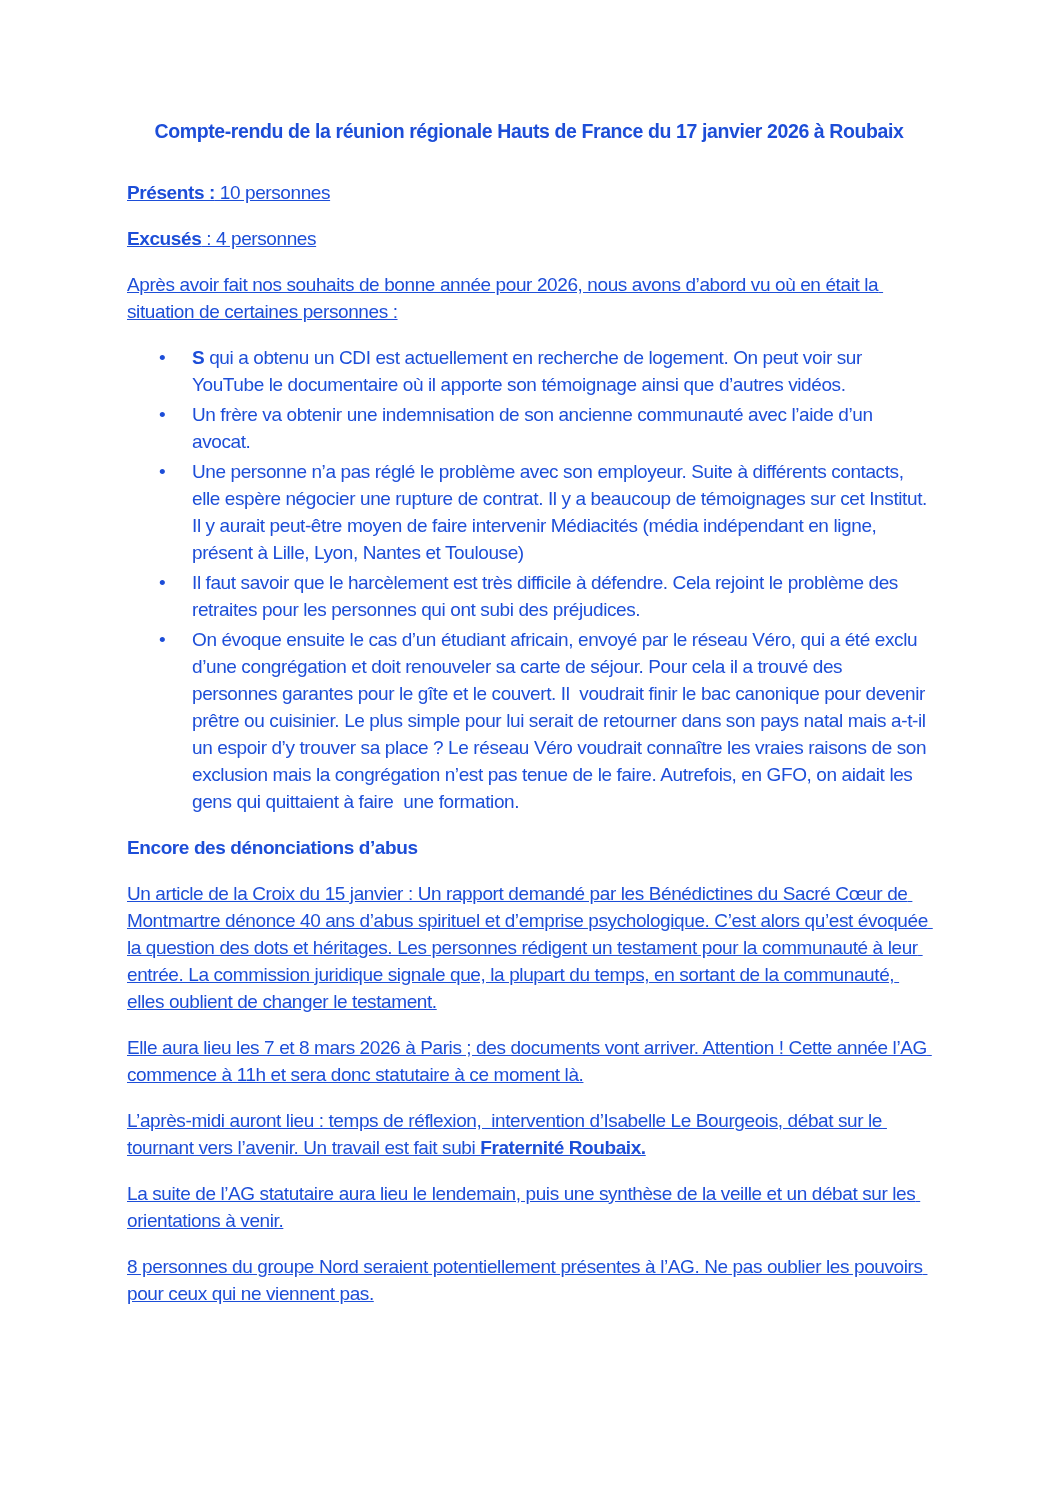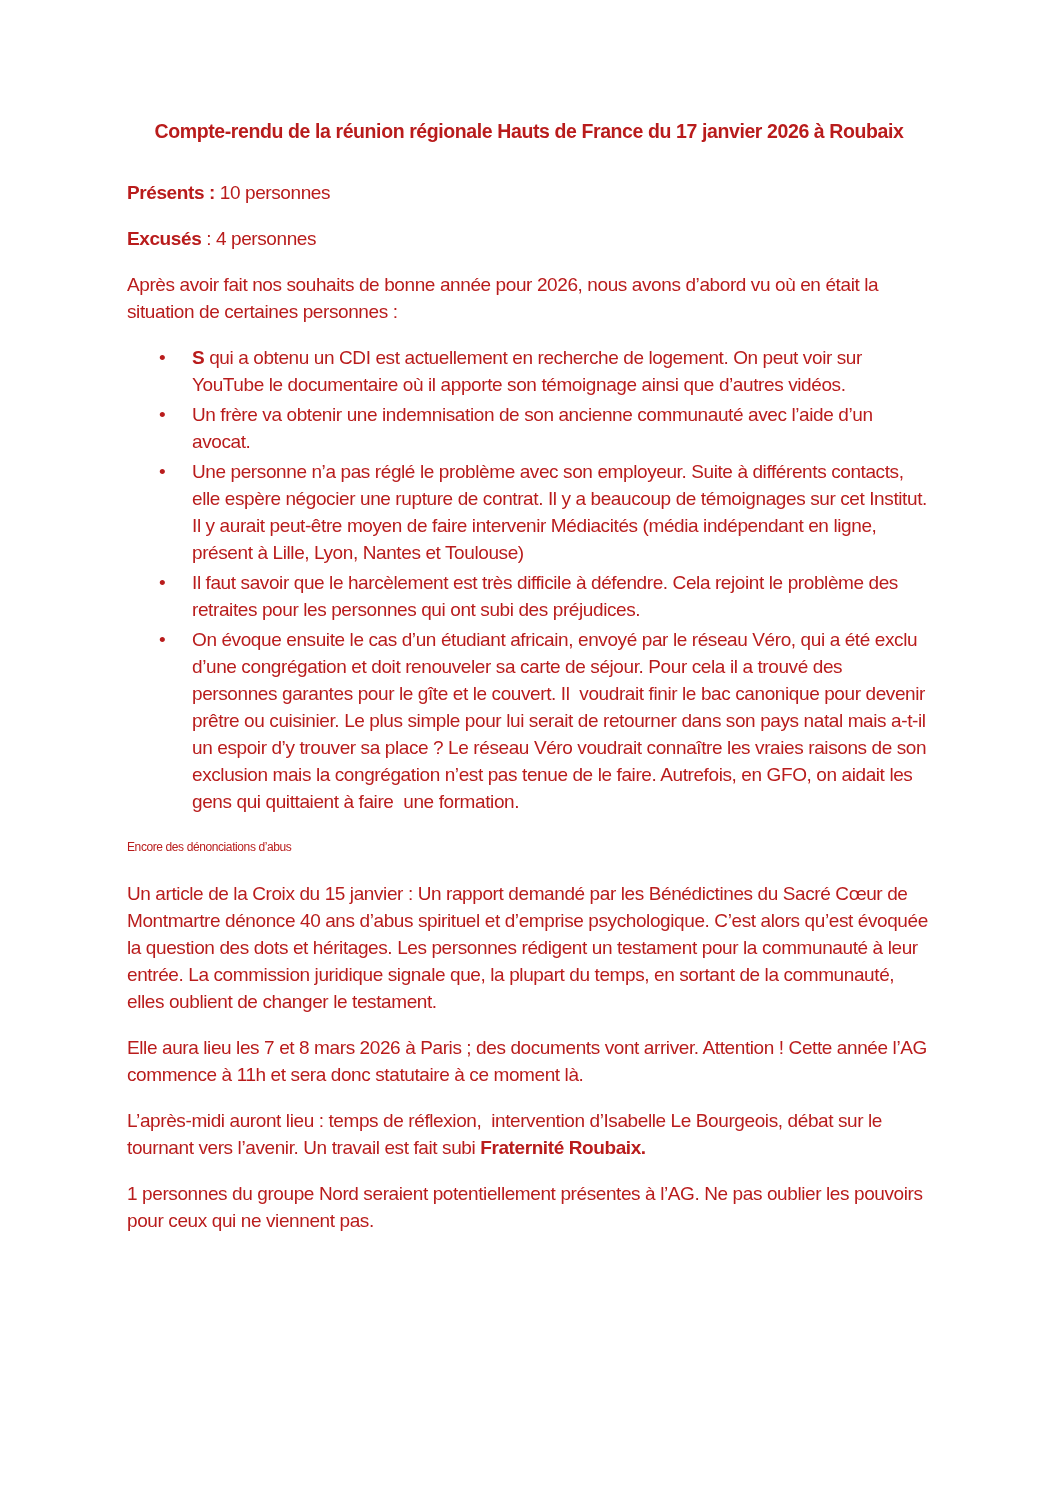--- a/index.html
+++ b/index.html
@@ -14,38 +14,39 @@
   }
   .page {
     box-sizing: border-box;
     width: 1058px;
     height: 1431px;
     padding: 118px 127px 40px 127px;
     font-family: "Liberation Sans", sans-serif;
     font-size: 19px;
     line-height: 27px;
     letter-spacing: -0.4px;
-    color: #b91c1c;
+    color: #1d4ed8;
     background: #ffffff;
   }
   .doc-title {
     font-size: 19.5px;
     font-weight: bold;
     text-align: center;
     white-space: nowrap;
     margin: 0 0 34px 0;
     line-height: 27px;
   }
   .para {
     margin: 4px 0 19px 0;
     white-space: pre-wrap;
+    text-decoration: underline;
   }
   .section-heading {
-    font-size: 12px;
-    font-weight: normal;
+    font-size: 19px;
+    font-weight: bold;
     margin: 6px 0 19px 0;
     line-height: 27px;
     white-space: pre-wrap;
   }
   ul.bullet-list {
     list-style: none;
     margin: 0 0 19px 0;
     padding: 0 0 0 65px;
   }
   ul.bullet-list li {
@@ -89,16 +90,17 @@
 
   <h2 class="section-heading">Encore des dénonciations d’abus</h2>
 
   <p class="para">Un article de la Croix du 15 janvier : Un rapport demandé par les Bénédictines du Sacré Cœur de Montmartre dénonce 40 ans d’abus spirituel et d’emprise psychologique. C’est alors qu’est évoquée la question des dots et héritages. Les personnes rédigent un testament pour la communauté à leur entrée. La commission juridique signale que, la plupart du temps, en sortant de la communauté, elles oublient de changer le testament.</p>
 
 
   <p class="para">Elle aura lieu les 7 et 8 mars 2026 à Paris ; des documents vont arriver. Attention ! Cette année l’AG commence à 11h et sera donc statutaire à ce moment là.</p>
 
   <p class="para"><span>L’après-midi auront lieu : temps de réflexion,  intervention d’Isabelle Le Bourgeois, débat sur le tournant vers l’avenir. Un travail est fait subi </span><strong>Fraternité Roubaix.</strong></p>
 
+  <p class="para">La suite de l’AG statutaire aura lieu le lendemain, puis une synthèse de la veille et un débat sur les orientations à venir.</p>
 
-  <p class="para">1 personnes du groupe Nord seraient potentiellement présentes à l’AG. Ne pas oublier les pouvoirs pour ceux qui ne viennent pas.</p>
+  <p class="para">8 personnes du groupe Nord seraient potentiellement présentes à l’AG. Ne pas oublier les pouvoirs pour ceux qui ne viennent pas.</p>
 
 </div>
 
 </body></html>

